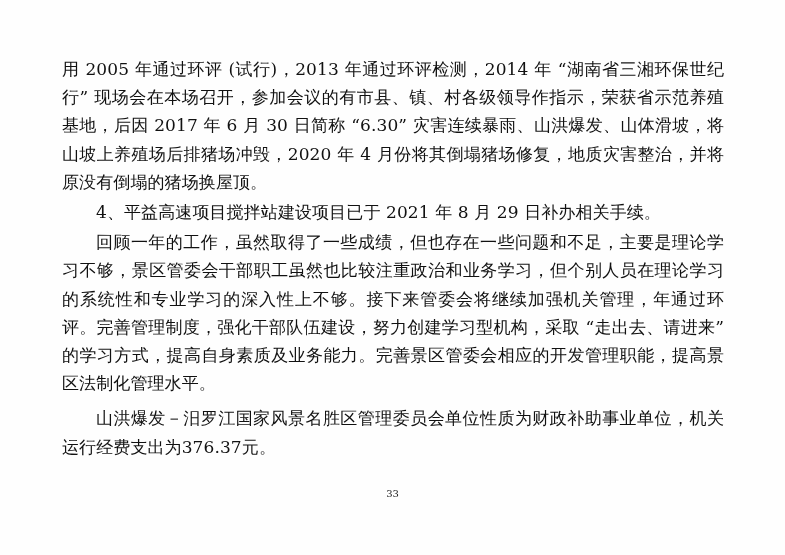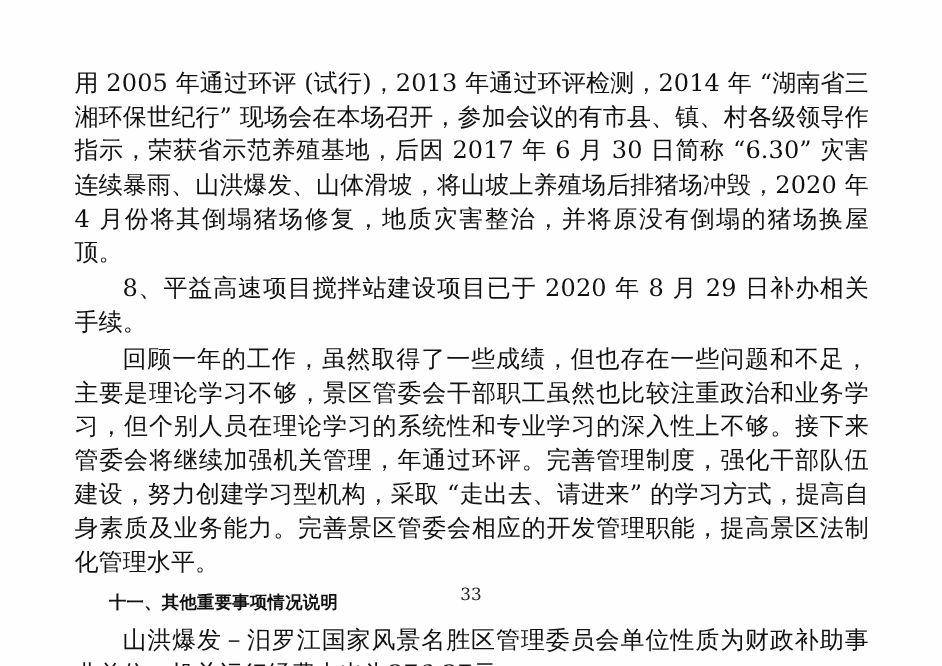--- a/index.html
+++ b/index.html
@@ -22,21 +22,21 @@
     box-sizing: border-box;
   }
   .content {
     position: absolute;
     left: 62px;
     top: 55px;
     width: 662px;
   }
   p {
     margin: 0 0 2px 0;
-    font-size: 20px;
+    font-size: 17px;
     line-height: 28.2px;
     text-align: justify;
     text-justify: inter-ideograph;
     letter-spacing: 0.1px;
     color: #111;
   }
   .indent {
     text-indent: 2em;
   }
   .heading {
@@ -55,40 +55,39 @@
     margin: 0 0 2px 0;
     letter-spacing: 0.3px;
   }
   .gap-sm { height: 5px; }
   .page-number {
     position: absolute;
     left: 0;
     right: 0;
     top: 488px;
     text-align: center;
-    font-size: 14px;
+    font-size: 10px;
     color: #222;
     font-family: "DejaVu Serif", "Liberation Serif", serif;
   }
 </style>
 </head>
 <body>
 
 <div class="page">
   <div class="content">
 
     <p class="body">用 2005 年通过环评 (试行)，2013 年通过环评检测，2014 年 “湖南省三湘环保世纪行” 现场会在本场召开，参加会议的有市县、镇、村各级领导作指示，荣获省示范养殖基地，后因 2017 年 6 月 30 日简称 “6.30” 灾害连续暴雨、山洪爆发、山体滑坡，将山坡上养殖场后排猪场冲毁，2020 年 4 月份将其倒塌猪场修复，地质灾害整治，并将原没有倒塌的猪场换屋顶。</p>
 
-    <p class="indent">8、平益高速项目搅拌站建设项目已于 2020 年 8 月 29 日补办相关手续。</p>
+    <p class="indent">4、平益高速项目搅拌站建设项目已于 2021 年 8 月 29 日补办相关手续。</p>
 
     <p class="indent">回顾一年的工作，虽然取得了一些成绩，但也存在一些问题和不足，主要是理论学习不够，景区管委会干部职工虽然也比较注重政治和业务学习，但个别人员在理论学习的系统性和专业学习的深入性上不够。接下来管委会将继续加强机关管理，年通过环评。完善管理制度，强化干部队伍建设，努力创建学习型机构，采取 “走出去、请进来” 的学习方式，提高自身素质及业务能力。完善景区管委会相应的开发管理职能，提高景区法制化管理水平。</p>
 
     <div class="gap-sm"></div>
 
-    <p class="heading">十一、其他重要事项情况说明</p>
 
 
     <p class="indent">山洪爆发－汨罗江国家风景名胜区管理委员会单位性质为财政补助事业单位，机关运行经费支出为376.37元。</p>
 
   </div>
 
   <div class="page-number">33</div>
 </div>
 
 </body></html>

